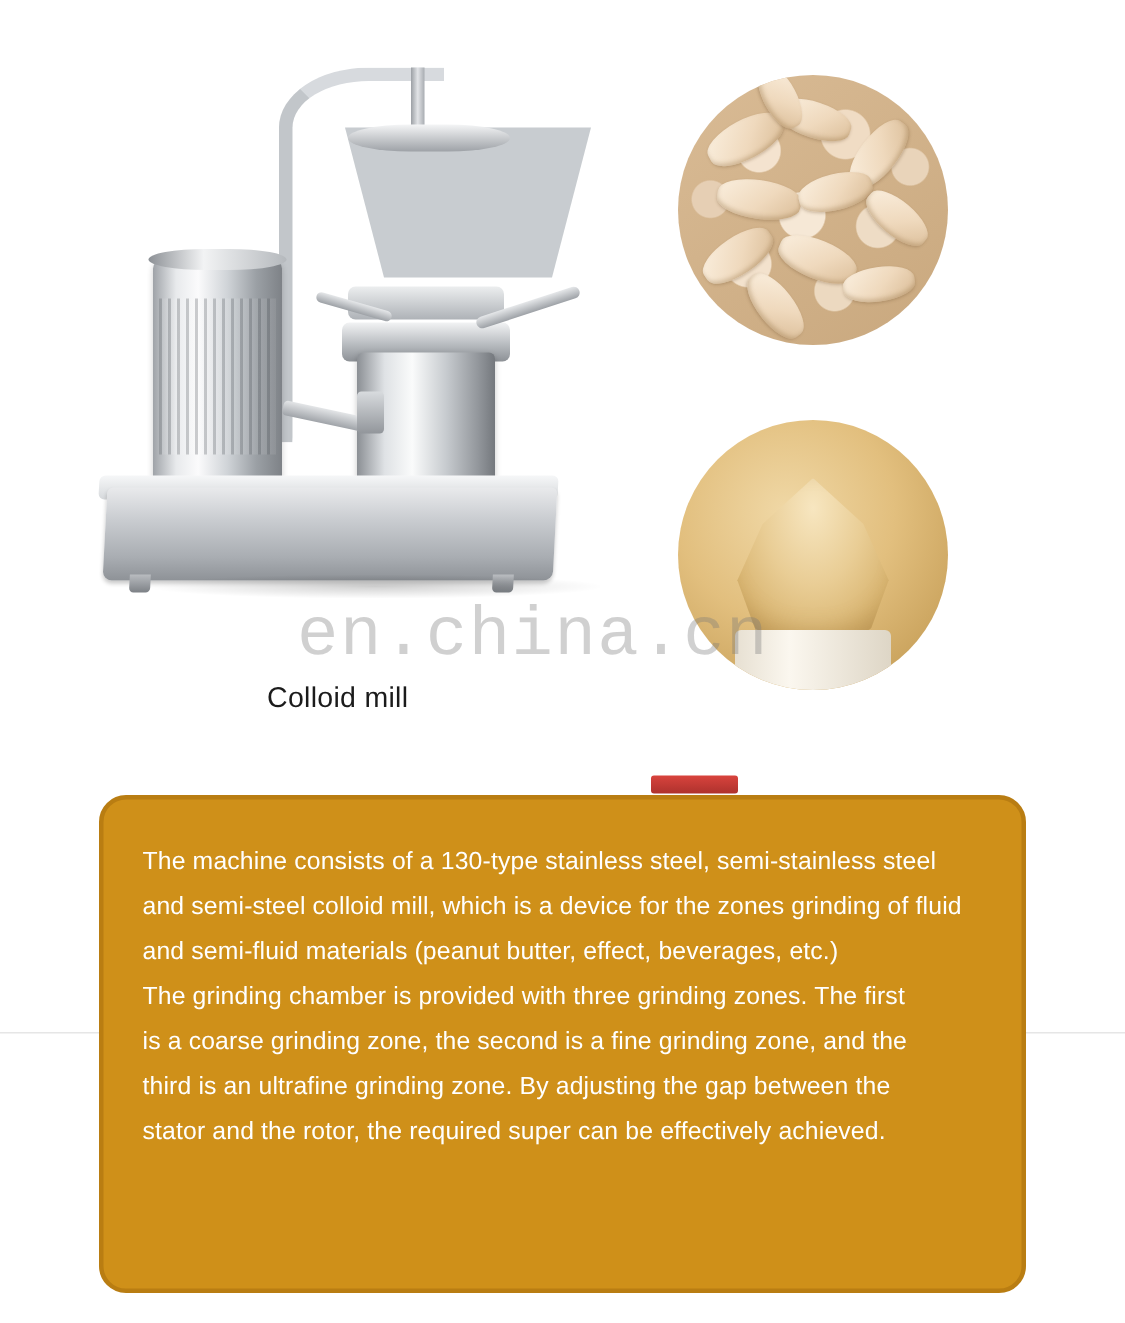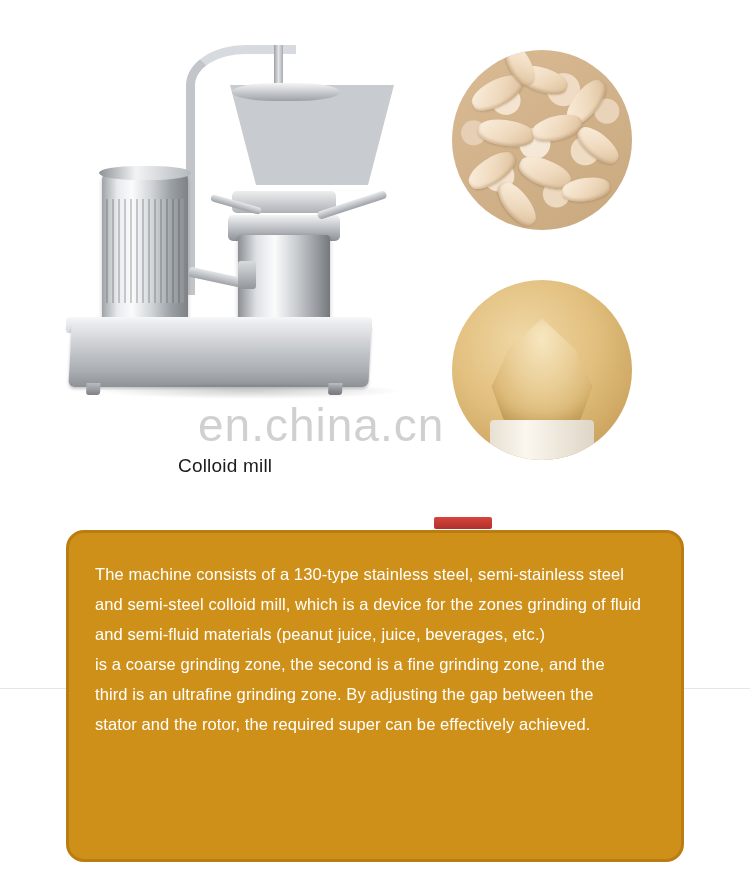--- a/index.html
+++ b/index.html
@@ -308,21 +308,21 @@
     border-radius: 4px;
   }
 
   
   .watermark {
     position: absolute;
     left: 198px;
     top: 398px;
     font-size: 46px;
     color: rgba(120,120,120,0.35);
-    font-family: Liberation Sans, sans-serif;
+    font-family: Liberation Mono, monospace;
     letter-spacing: 1px;
     user-select: none;
   }
 
   .hairline {
     position: absolute;
     left: 0;
     width: 750px;
     height: 1px;
     background: #e6e6e6;
@@ -410,19 +410,20 @@
     <div class="watermark">en.china.cn</div>
 
     <div class="caption">Colloid mill</div>
   </div>
 
   <div class="hairline" style="top:688px;"></div>
 
   <div class="desc-panel">
     <p>The machine consists of a 130-type stainless steel, semi-stainless steel</p>
     <p>and semi-steel colloid mill, which is a device for the zones grinding of fluid</p>
-    <p> and semi-fluid materials (peanut juice, juice, beverages, etc.)</p>
+    <p> and semi-fluid materials (peanut butter, effect, beverages, etc.)</p>
+    <p>The grinding chamber is provided with three grinding zones. The first</p>
     <p>is a coarse grinding zone, the second is a fine grinding zone, and the</p>
     <p>third is an ultrafine grinding zone. By adjusting the gap between the</p>
     <p>stator and the rotor, the required super can be effectively achieved.</p>
   </div>
 
 </div>
 
 </body></html>

